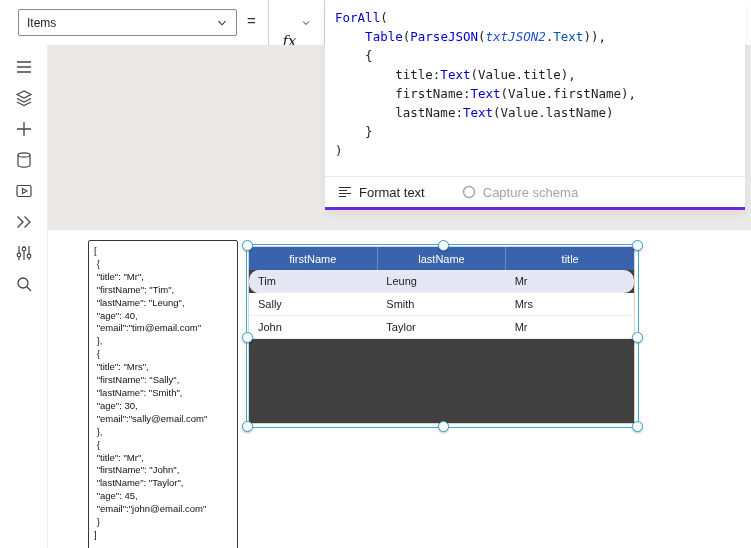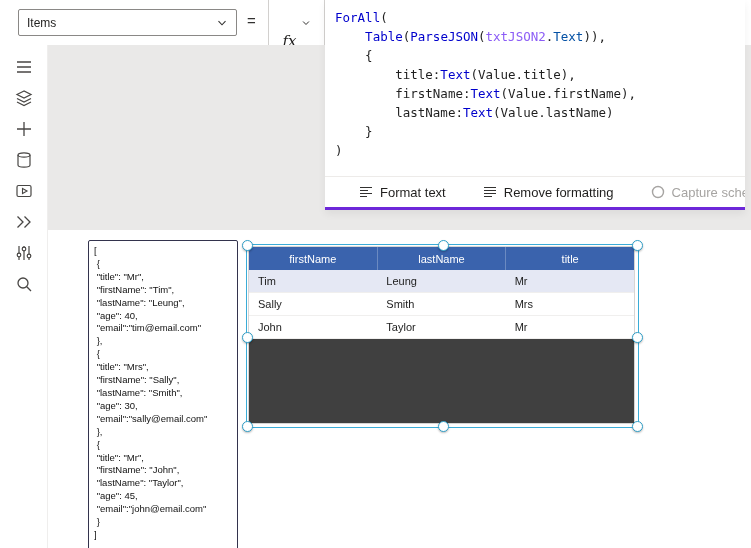--- a/index.html
+++ b/index.html
@@ -19,25 +19,25 @@
        justify-content:center;gap:4px;background:#fff;border:none;cursor:pointer;}
   .fx{font-family:"DejaVu Serif",serif;font-style:italic;font-size:15px;color:#201f1e;margin-top:36px;}
 
   
   .formula-panel{position:absolute;left:325px;top:0;width:420px;height:207px;background:#fff;
        border-bottom:3px solid #6d28d9;box-shadow:0 4px 8px rgba(0,0,0,.06);z-index:5;}
   .fx-code{position:absolute;left:0;top:0;right:0;height:176px;padding:8px 0 0 10px;
        font-family:"DejaVu Sans Mono","Liberation Mono",monospace;font-size:12.5px;line-height:19px;
        white-space:pre;overflow:hidden;cursor:text;}
   .tok-f{color:#0000cc;}
-  .tok-c{color:#8b5cf6;}
+  .tok-c{color:#1d4ed8;font-style:italic;}
   .tok-p{color:#0451a5;}
   .tok-x{color:#1f1f1f;}
   .fx-toolbar{position:absolute;left:0;right:0;bottom:0;height:30px;border-top:1px solid #edebe9;
-       display:flex;align-items:center;padding-left:33px;gap:36px;overflow:hidden;white-space:nowrap;}
+       display:flex;align-items:center;padding-left:12px;gap:36px;overflow:hidden;white-space:nowrap;}
   .tb-btn{display:flex;align-items:center;gap:6px;font-size:13px;color:#201f1e;background:none;border:none;
        font-family:inherit;cursor:pointer;padding:0;flex:0 0 auto;}
   .tb-btn.disabled{color:#a6a4a2;cursor:default;}
 
   
   .sidebar{position:absolute;left:0;top:45px;width:48px;height:503px;background:#fff;
        border-right:1px solid #efeeed;box-sizing:border-box;padding-top:6px;z-index:4;}
   .side-btn{width:47px;height:31px;display:flex;align-items:center;justify-content:center;
        background:none;border:none;cursor:pointer;}
   .side-btn svg{display:block;}
@@ -49,21 +49,21 @@
   .json-box{position:absolute;left:40px;top:10px;width:150px;height:320px;border:1px solid #33334d;
        border-radius:2px;background:#fff;padding:4px 5px;box-sizing:border-box;font-size:9.5px;
        line-height:12.9px;color:#111;white-space:pre;overflow:hidden;cursor:text;}
 
   .ptable{position:absolute;left:200px;top:16px;width:387px;height:178px;background:#404040;
        border:1px solid #d6d5d4;box-sizing:border-box;overflow:hidden;}
   .ptable-head{display:flex;height:23px;background:#3a63ad;}
   .th{flex:1;color:#fff;font-size:11px;display:flex;align-items:center;justify-content:center;}
   .th + .th{border-left:1px solid rgba(255,255,255,.25);}
   .tr{display:flex;height:22px;background:#fff;border-bottom:1px solid #f0efee;}
-  .tr.selected{background:#e5e8f4;}
+  .tr.selected{background:#e5e8f4;border-radius:10px;}
   .td{flex:1;font-size:11px;color:#1d1d1d;display:flex;align-items:center;padding-left:9px;}
 
   .selection{position:absolute;left:198px;top:14px;width:391px;height:182px;border:1px solid #3bacd7;}
   .handle{position:absolute;width:9px;height:9px;border-radius:50%;background:#fff;
        border:1px solid #2f9ec7;box-shadow:0 1px 2px rgba(0,0,0,.25);cursor:pointer;}
   .h-tl{left:-5px;top:-5px}.h-tm{left:calc(50% - 4.5px);top:-5px}.h-tr{right:-5px;top:-5px}
   .h-ml{left:-5px;top:calc(50% - 4.5px)}.h-mr{right:-5px;top:calc(50% - 4.5px)}
   .h-bl{left:-5px;bottom:-5px}.h-bm{left:calc(50% - 4.5px);bottom:-5px}.h-br{right:-5px;bottom:-5px}
 </style>
 </head>
@@ -205,26 +205,20 @@
 
   <div class="formula-panel">
     <div class="fx-code"><div class="fx-line"><span class="tok-f">ForAll</span><span class="tok-x">(</span></div><div class="fx-line"><span class="tok-x">    </span><span class="tok-f">Table</span><span class="tok-x">(</span><span class="tok-f">ParseJSON</span><span class="tok-x">(</span><span class="tok-c">txtJSON2</span><span class="tok-x">.</span><span class="tok-p">Text</span><span class="tok-x">)),</span></div><div class="fx-line"><span class="tok-x">    {</span></div><div class="fx-line"><span class="tok-x">        title:</span><span class="tok-f">Text</span><span class="tok-x">(Value.title),</span></div><div class="fx-line"><span class="tok-x">        firstName:</span><span class="tok-f">Text</span><span class="tok-x">(Value.firstName),</span></div><div class="fx-line"><span class="tok-x">        lastName:</span><span class="tok-f">Text</span><span class="tok-x">(Value.lastName)</span></div><div class="fx-line"><span class="tok-x">    }</span></div><div class="fx-line"><span class="tok-x">)</span></div></div>
     <div class="fx-toolbar">
       <button class="tb-btn">
         <svg width="16" height="16" viewBox="0 0 16 16">
           <path d="M2 3.5h12M2 6.5h8M2 9.5h12M2 12.5h7" fill="none" stroke="#323130" stroke-width="1.2"></path>
         </svg>
         <span>Format text</span>
       </button>
-      <button class="tb-btn">
-        <svg width="16" height="16" viewBox="0 0 16 16">
-          <path d="M2 3.5h12M2 6.5h12M2 9.5h12M2 12.5h8" fill="none" stroke="#323130" stroke-width="1.2"></path>
-        </svg>
-        <span>Remove formatting</span>
-      </button>
       <button class="tb-btn disabled">
         <svg width="16" height="16" viewBox="0 0 16 16">
           <circle cx="8" cy="8" r="5.5" fill="none" stroke="#a6a4a2" stroke-width="1.4"></circle>
         </svg>
         <span>Capture schema</span>
       </button>
     </div>
   </div>
 
 </div>

